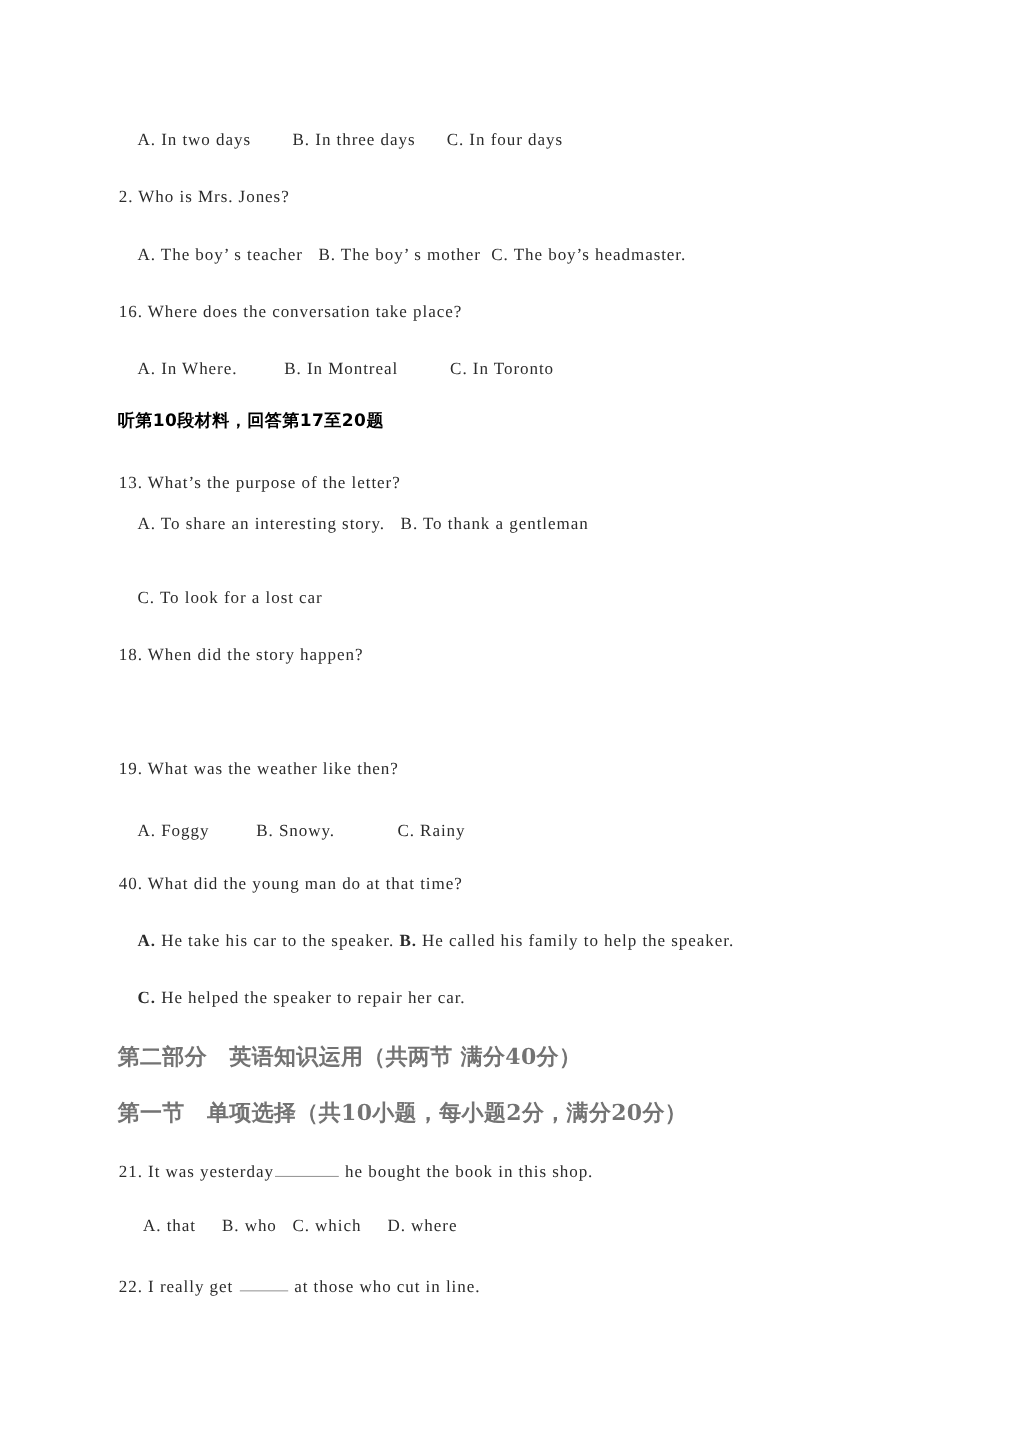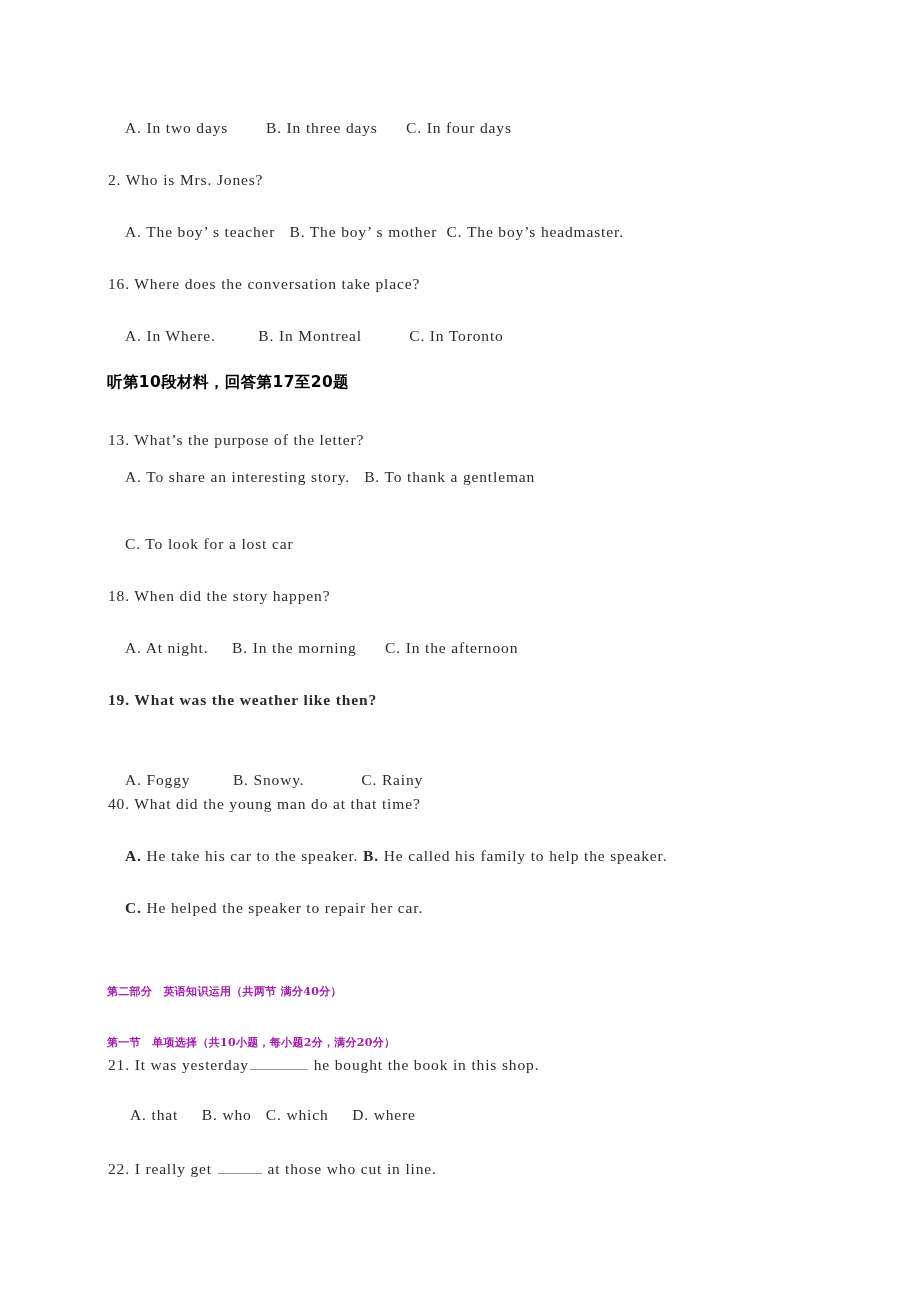--- a/index.html
+++ b/index.html
@@ -49,25 +49,24 @@
     left: 107px;
     font-family: "DejaVu Sans", "Liberation Sans", sans-serif;
     font-size: 15.5px;
     font-weight: bold;
     letter-spacing: 0.4px;
     color: #000000;
   }
   .cn-head-serif {
     left: 107px;
     font-family: "DejaVu Serif", "Liberation Serif", serif;
-    font-size: 11px;
+    font-size: 20px;
     font-weight: bold;
     letter-spacing: 0.3px;
-    color: #a21caf;
-    margin-top: 36px;
+    color: #737373;
   }
 
   
   .b { font-weight: bold; }
 
   
   .blank {
     display: inline-block;
     border-bottom: 1.3px solid #9a9a9a;
     height: 0.92em;
@@ -90,24 +89,23 @@
   <div class="line en en-q" style="top:276px;">16. Where does the conversation take place?</div>
   <div class="line en en-o" style="top:328px;">A. In Where.         B. In Montreal          C. In Toronto</div>
 
   <div class="line cn-head" style="top:375px;">听第10段材料，回答第17至20题</div>
 
   <div class="line en en-q" style="top:432px;">13. What’s the purpose of the letter?</div>
   <div class="line en en-o" style="top:469px;">A. To share an interesting story.   B. To thank a gentleman</div>
   <div class="line en en-o" style="top:536px;">C. To look for a lost car</div>
 
   <div class="line en en-q" style="top:588px;">18. When did the story happen?</div>
-  <div class="line en en-o" style="top:640px;">A. At night.     B. In the morning      C. In the afternoon</div>
 
-  <div class="line en en-q" style="top:692px;font-weight:bold;">19. What was the weather like then?</div>
-  <div class="line en en-o" style="top:772px;">A. Foggy         B. Snowy.            C. Rainy</div>
+  <div class="line en en-q" style="top:692px;">19. What was the weather like then?</div>
+  <div class="line en en-o" style="top:748px;">A. Foggy         B. Snowy.            C. Rainy</div>
 
   <div class="line en en-q" style="top:796px;">40. What did the young man do at that time?</div>
   <div class="line en en-o" style="top:848px;"><span class="b">A.</span><span> He take his car to the speaker. </span><span class="b">B.</span><span> He called his family to help the speaker.</span></div>
   <div class="line en en-o" style="top:900px;"><span class="b">C.</span><span> He helped the speaker to repair her car.</span></div>
 
   <div class="line cn-head-serif" style="top:950px;">第二部分　英语知识运用（共两节 满分40分）</div>
   <div class="line cn-head-serif" style="top:1001px;">第一节　单项选择（共10小题，每小题2分，满分20分）</div>
 
   <div class="line en en-q" style="top:1055px;"><span>21. It was yesterday</span><span class="blank blank-w1"></span><span> he bought the book in this shop.</span></div>
   <div class="line en" style="top:1107px; left:130px;">A. that     B. who   C. which     D. where</div>

